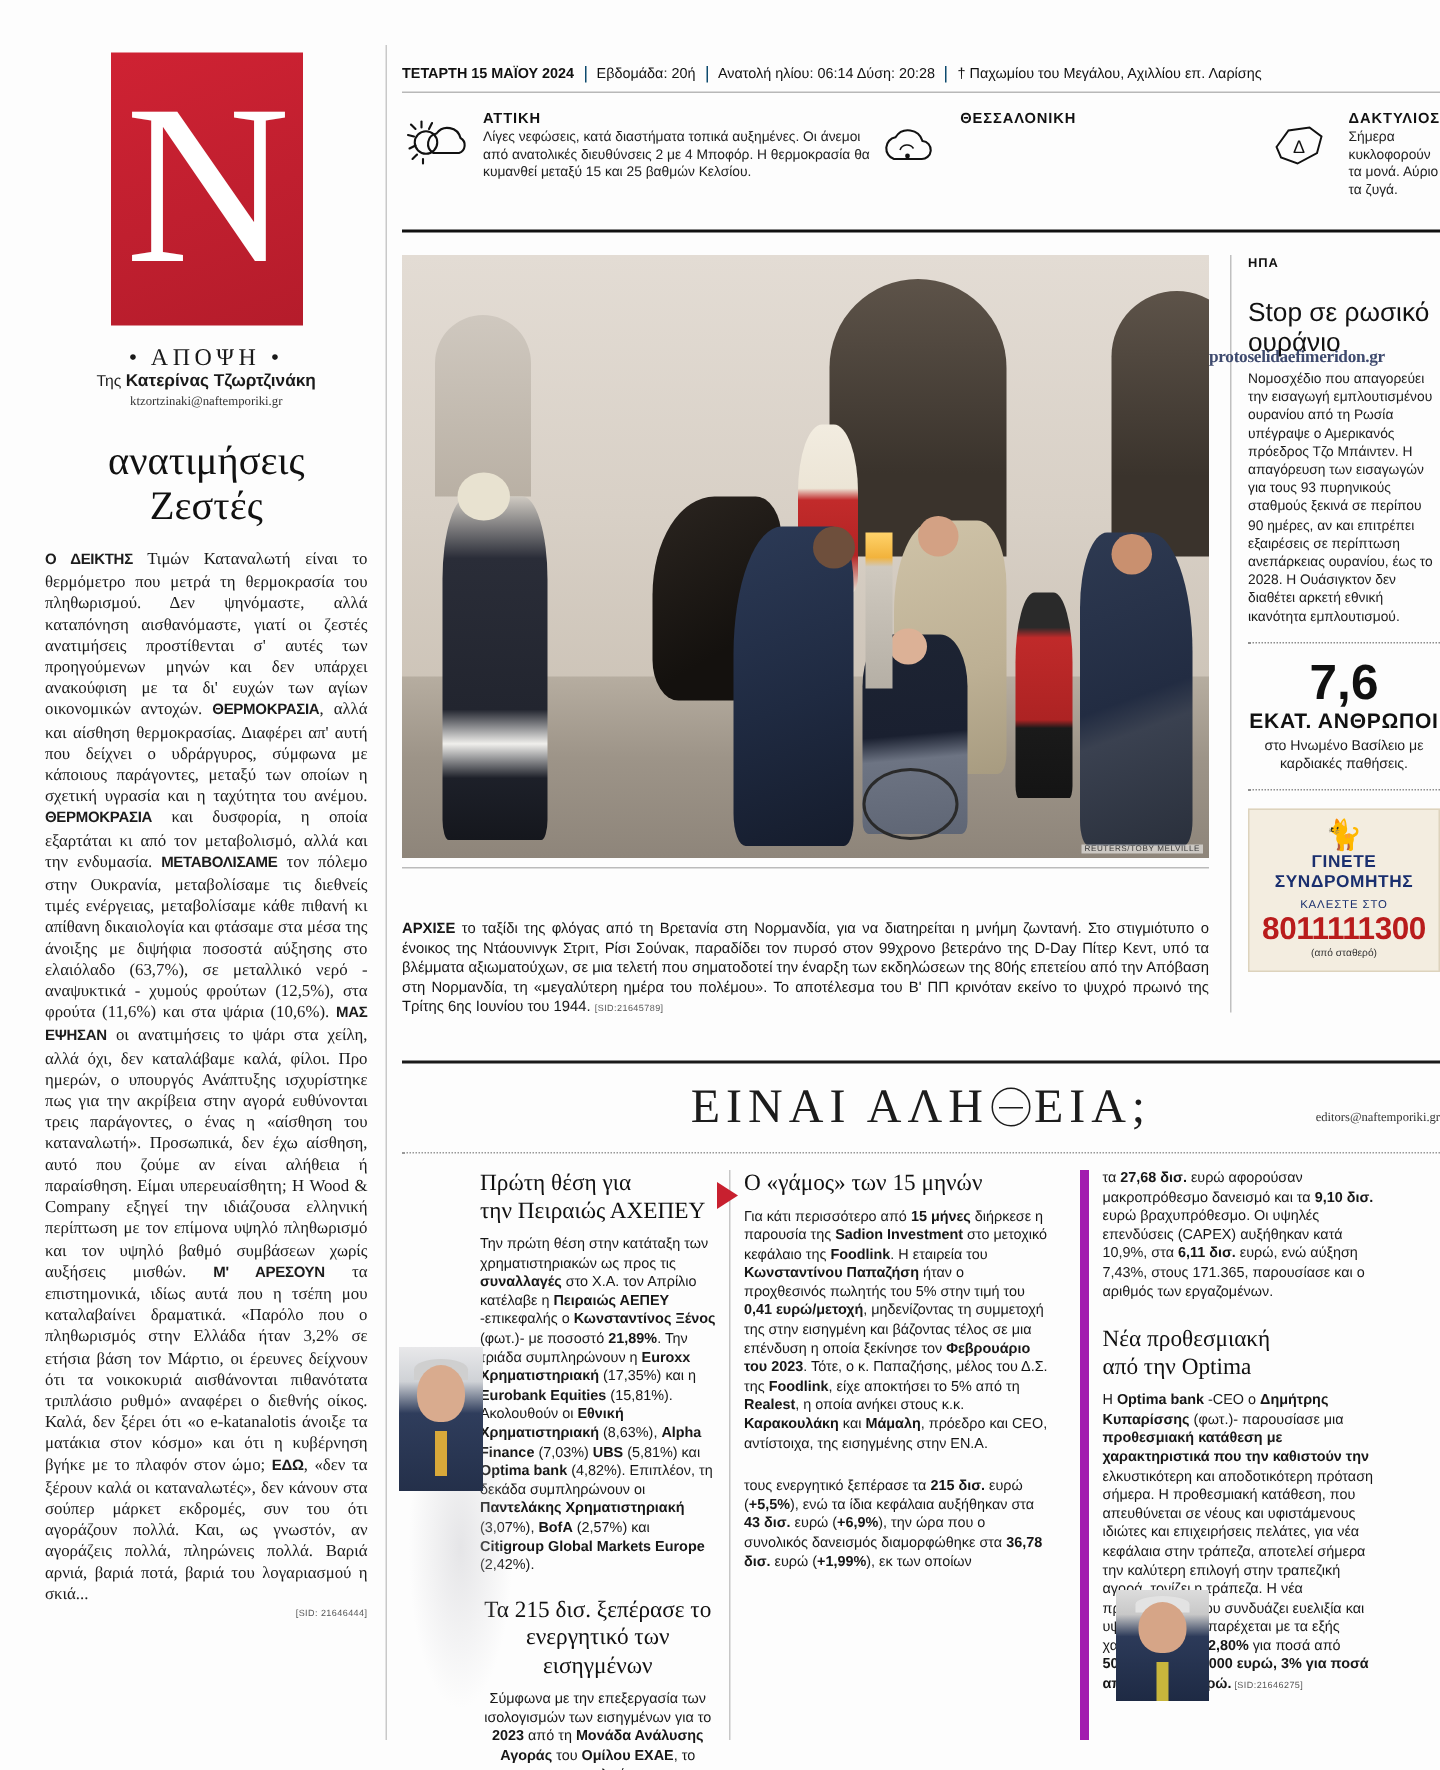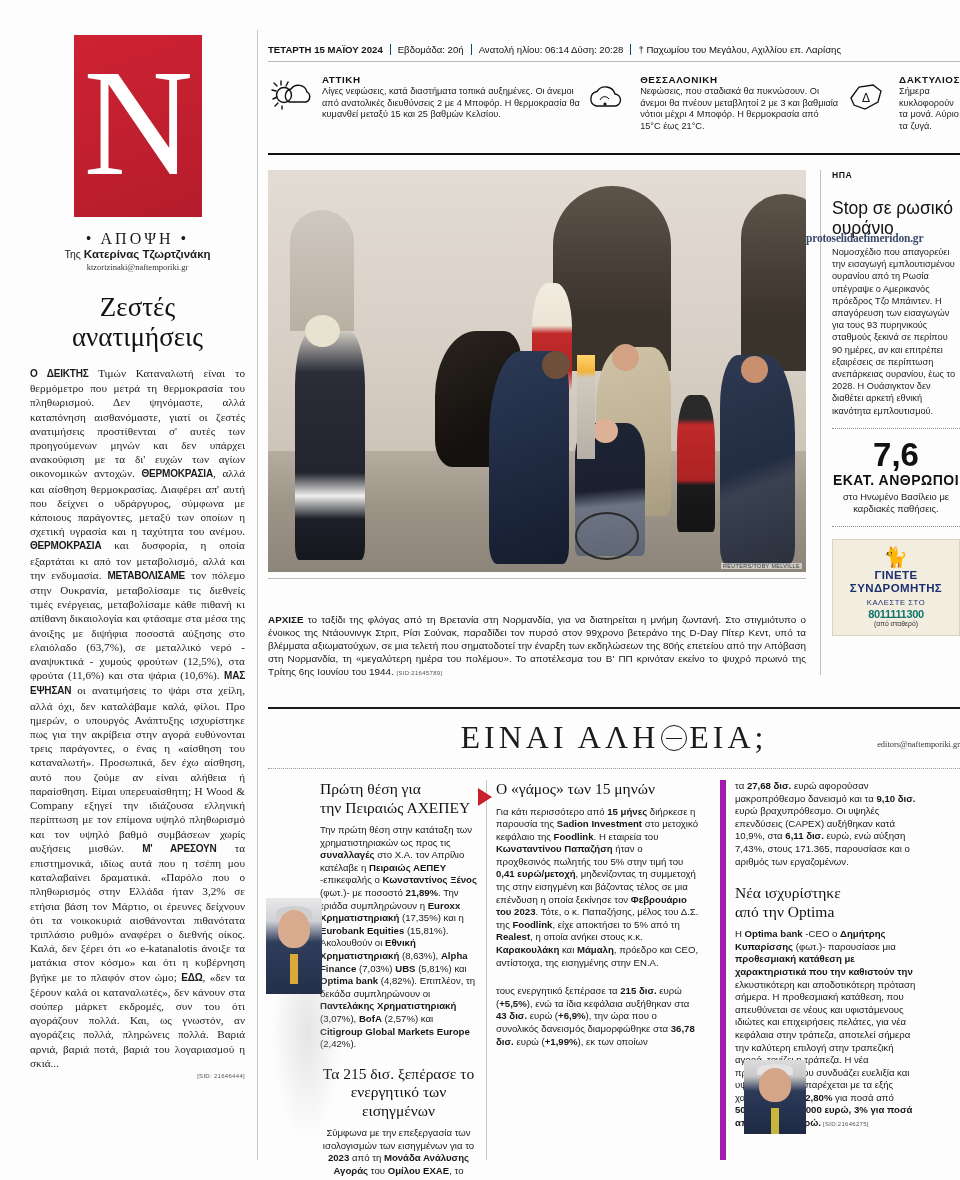--- a/index.html
+++ b/index.html
@@ -176,21 +176,21 @@
   .bignum-unit { text-align:center; font-size: 14px; font-weight: 700; letter-spacing: 0.5px; color:#111; }
   .bignum-sub { text-align:center; font-size: 9.4px; line-height: 12px; color:#1b1b1b; margin-top: 3px; }
   .promo {
     margin-top: 12px; background: #f3ede0; border: 1px solid #ddd3bd;
     padding: 7px 4px 8px 4px; text-align: center;
   }
   .promo-icon { font-size: 20px; color:#1a2f6e; line-height: 20px; }
   .promo-l1 { font-size: 11.5px; font-weight:700; color:#1a2f6e; letter-spacing:0.4px; line-height: 13px; margin-top:2px;}
   .promo-l2 { font-size: 11.5px; font-weight:700; color:#1a2f6e; letter-spacing:0.4px; line-height: 13px;}
   .promo-l3 { font-size: 7.6px; color:#1a2f6e; letter-spacing:0.6px; margin-top:3px;}
-  .promo-tel { font-size: 11px; font-weight:700; color:#0f766e; letter-spacing:-0.3px; margin-top:1px;}
+  .promo-tel { font-size: 21px; font-weight:700; color:#b91c1c; letter-spacing:-0.3px; margin-top:1px;}
   .promo-note { font-size: 6.8px; color:#333; margin-top:0px;}
 
   
   .banner-rule-top { position:absolute; left:268px; top:707px; width:692px; border-top:2px solid #1a1a1a; }
   .banner {
     position: absolute; left: 268px; top: 716px; width: 692px; height: 48px;
   }
   .banner-title {
     font-family: "Liberation Serif", serif;
     font-size: 32px; letter-spacing: 4px; color: #1c1c1c;
@@ -265,22 +265,22 @@
   <div class="left-col">
     <div class="logo-box">
       <span class="logo-n">N</span>
     </div>
     <div class="opinion-kicker">• ΑΠΟΨΗ •</div>
     <div class="byline">
       <span>Της </span><b>Κατερίνας Τζωρτζινάκη</b>
       <span class="mail">ktzortzinaki@naftemporiki.gr</span>
     </div>
     <div class="op-title">
+      <div>ανατιμήσεις</div>
       <div>Ζεστές</div>
-      <div>ανατιμήσεις</div>
     </div>
     <div class="op-body" id="op-body"><span><b>Ο ΔΕΙΚΤΗΣ</b> Τιμών Καταναλωτή είναι το θερμόμετρο που μετρά τη θερμοκρασία του πληθωρισμού. Δεν ψηνόμαστε, αλλά καταπόνηση αισθανόμαστε, γιατί οι ζεστές ανατιμήσεις προστίθενται σ' αυτές των προηγούμενων μηνών και δεν υπάρχει ανακούφιση με τα δι' ευχών των αγίων οικονομικών αντοχών. </span><span><b>ΘΕΡΜΟΚΡΑΣΙΑ</b>, αλλά και αίσθηση θερμοκρασίας. Διαφέρει απ' αυτή που δείχνει ο υδράργυρος, σύμφωνα με κάποιους παράγοντες, μεταξύ των οποίων η σχετική υγρασία και η ταχύτητα του ανέμου. </span><span><b>ΘΕΡΜΟΚΡΑΣΙΑ</b> και δυσφορία, η οποία εξαρτάται κι από τον μεταβολισμό, αλλά και την ενδυμασία. </span><span><b>ΜΕΤΑΒΟΛΙΣΑΜΕ</b> τον πόλεμο στην Ουκρανία, μεταβολίσαμε τις διεθνείς τιμές ενέργειας, μεταβολίσαμε κάθε πιθανή κι απίθανη δικαιολογία και φτάσαμε στα μέσα της άνοιξης με διψήφια ποσοστά αύξησης στο ελαιόλαδο (63,7%), σε μεταλλικό νερό - αναψυκτικά - χυμούς φρούτων (12,5%), στα φρούτα (11,6%) και στα ψάρια (10,6%). </span><span><b>ΜΑΣ ΕΨΗΣΑΝ</b> οι ανατιμήσεις το ψάρι στα χείλη, αλλά όχι, δεν καταλάβαμε καλά, φίλοι. Προ ημερών, ο υπουργός Ανάπτυξης ισχυρίστηκε πως για την ακρίβεια στην αγορά ευθύνονται τρεις παράγοντες, ο ένας η «αίσθηση του καταναλωτή». Προσωπικά, δεν έχω αίσθηση, αυτό που ζούμε αν είναι αλήθεια ή παραίσθηση. Είμαι υπερευαίσθητη; Η Wood &amp; Company εξηγεί την ιδιάζουσα ελληνική περίπτωση με τον επίμονα υψηλό πληθωρισμό και τον υψηλό βαθμό συμβάσεων χωρίς αυξήσεις μισθών. </span><span><b>Μ' ΑΡΕΣΟΥΝ</b> τα επιστημονικά, ιδίως αυτά που η τσέπη μου καταλαβαίνει δραματικά. «Παρόλο που ο πληθωρισμός στην Ελλάδα ήταν 3,2% σε ετήσια βάση τον Μάρτιο, οι έρευνες δείχνουν ότι τα νοικοκυριά αισθάνονται πιθανότατα τριπλάσιο ρυθμό» αναφέρει ο διεθνής οίκος. Καλά, δεν ξέρει ότι «ο e-katanalotis άνοιξε τα ματάκια στον κόσμο» και ότι η κυβέρνηση βγήκε με το πλαφόν στον ώμο; </span><span><b>ΕΔΩ</b>, «δεν τα ξέρουν καλά οι καταναλωτές», δεν κάνουν στα σούπερ μάρκετ εκδρομές, συν του ότι αγοράζουν πολλά. Και, ως γνωστόν, αν αγοράζεις πολλά, πληρώνεις πολλά. Βαριά αρνιά, βαριά ποτά, βαριά του λογαριασμού η σκιά... </span></div>
     <span class="srcid">[SID: 21646444]</span>
   </div>
 
   <div class="topbar">
     <span class="seg date">ΤΕΤΑΡΤΗ 15 ΜΑΪΟΥ 2024</span>
     <span class="seg">Εβδομάδα: 20ή</span>
     <span class="seg">Ανατολή ηλίου: 06:14 Δύση: 20:28</span>
     <span class="seg">† Παχωμίου του Μεγάλου, Αχιλλίου επ. Λαρίσης</span>
@@ -311,21 +311,20 @@
     <div class="wblock thess">
       <div class="wicon">
         <svg width="44" height="40" viewBox="0 0 44 40" fill="none" stroke="#111" stroke-width="1.4">
           <path d="M10 28 a7.5 7.5 0 0 1 1-14.5 a10 10 0 0 1 18 2.5 a6 6 0 0 1 -1 12 z"></path>
           <path d="M14 22 a5 5 0 0 1 9 -1" stroke-width="1"></path>
           <circle cx="19" cy="26" r="0.9" fill="#111"></circle>
         </svg>
       </div>
       <div class="wtext">
         <h4>ΘΕΣΣΑΛΟΝΙΚΗ</h4>
-        <p>Νεφώσεις, που σταδιακά θα πυκνώσουν. Οι άνεμοι θα πνέουν μεταβλητοί 2 με 3 και βαθμιαία νότιοι μέχρι 4 Μποφόρ. Η θερμοκρασία από 15°C έως 21°C.</p>
       </div>
     </div>
     <div class="wblock dakt">
       <div class="wicon">
         <svg width="44" height="40" viewBox="0 0 44 40" fill="none" stroke="#111" stroke-width="1.3">
           <path d="M6 20 L14 9 L28 7 L36 13 L33 24 L20 31 L9 27 Z"></path>
           <text x="17" y="24" font-family="Liberation Sans" font-size="12" fill="#111" stroke="none">Δ</text>
         </svg>
       </div>
       <div class="wtext">
@@ -419,21 +418,21 @@
     <div class="bcol c2">
       <div class="c2-arrow"></div>
       <div class="b-head">Ο «γάμος» των 15 μηνών</div>
       <div class="b-body" id="c2body">Για κάτι περισσότερο από <b>15 μήνες</b> διήρκεσε η παρουσία της <b>Sadion Investment</b> στο μετοχικό κεφάλαιο της <b>Foodlink</b>. Η εταιρεία του <b>Κωνσταντίνου Παπαζήση</b> ήταν ο προχθεσινός πωλητής του 5% στην τιμή του <b>0,41 ευρώ/μετοχή</b>, μηδενίζοντας τη συμμετοχή της στην εισηγμένη και βάζοντας τέλος σε μια επένδυση η οποία ξεκίνησε τον <b>Φεβρουάριο του 2023</b>. Τότε, ο κ. Παπαζήσης, μέλος του Δ.Σ. της <b>Foodlink</b>, είχε αποκτήσει το 5% από τη <b>Realest</b>, η οποία ανήκει στους κ.κ. <b>Καρακουλάκη</b> και <b>Μάμαλη</b>, πρόεδρο και CEO, αντίστοιχα, της εισηγμένης στην ΕΝ.Α.</div>
       <div class="b-body" id="c2cont" style="margin-top:16px;">τους ενεργητικό ξεπέρασε τα <b>215 δισ.</b> ευρώ (<b>+5,5%</b>), ενώ τα ίδια κεφάλαια αυξήθηκαν στα <b>43 δισ.</b> ευρώ (<b>+6,9%</b>), την ώρα που ο συνολικός δανεισμός διαμορφώθηκε στα <b>36,78 δισ.</b> ευρώ (<b>+1,99%</b>), εκ των οποίων</div>
     </div>
 
     <div class="bcol c3">
       <div class="b-body" id="c3cont" style="margin-top:0;">τα <b>27,68 δισ.</b> ευρώ αφορούσαν μακροπρόθεσμο δανεισμό και τα <b>9,10 δισ.</b> ευρώ βραχυπρόθεσμο. Οι υψηλές επενδύσεις (CAPEX) αυξήθηκαν κατά 10,9%, στα <b>6,11 δισ.</b> ευρώ, ενώ αύξηση 7,43%, στους 171.365, παρουσίασε και ο αριθμός των εργαζομένων.</div>
       <div class="b-head" style="margin-top:16px;">
-        <div>Νέα ισχυρίστηκε</div>
+        <div>Νέα προθεσμιακή</div>
         <div>από την Optima</div>
       </div>
       <div class="opt-wrap">
         <div class="portrait-opt">
           <div class="hair"></div>
             <div class="face"></div>
             <div class="tie"></div>
         </div>
         <div class="b-body" id="c3body">Η <b>Optima bank</b> -CEO ο <b>Δημήτρης Κυπαρίσσης</b> (φωτ.)- παρουσίασε μια <b>προθεσμιακή κατάθεση με χαρακτηριστικά που την καθιστούν την</b> ελκυστικότερη και αποδοτικότερη πρόταση σήμερα. Η προθεσμιακή κατάθεση, που απευθύνεται σε νέους και υφιστάμενους ιδιώτες και επιχειρήσεις πελάτες, για νέα κεφάλαια στην τράπεζα, αποτελεί σήμερα την καλύτερη επιλογή στην τραπεζική αγορά, τονίζει η τράπεζα. Η νέα προθεσμιακή, που συνδυάζει ευελιξία και υψηλά επιτόκια, παρέχεται με τα εξής χαρακτηριστικά: <b>2,80%</b> για ποσά από <b>50.000 έως 200.000 ευρώ, 3% για ποσά από 200.000 ευρώ.</b><span class="srcid2"> [SID:21646275]</span></div>
       </div>

